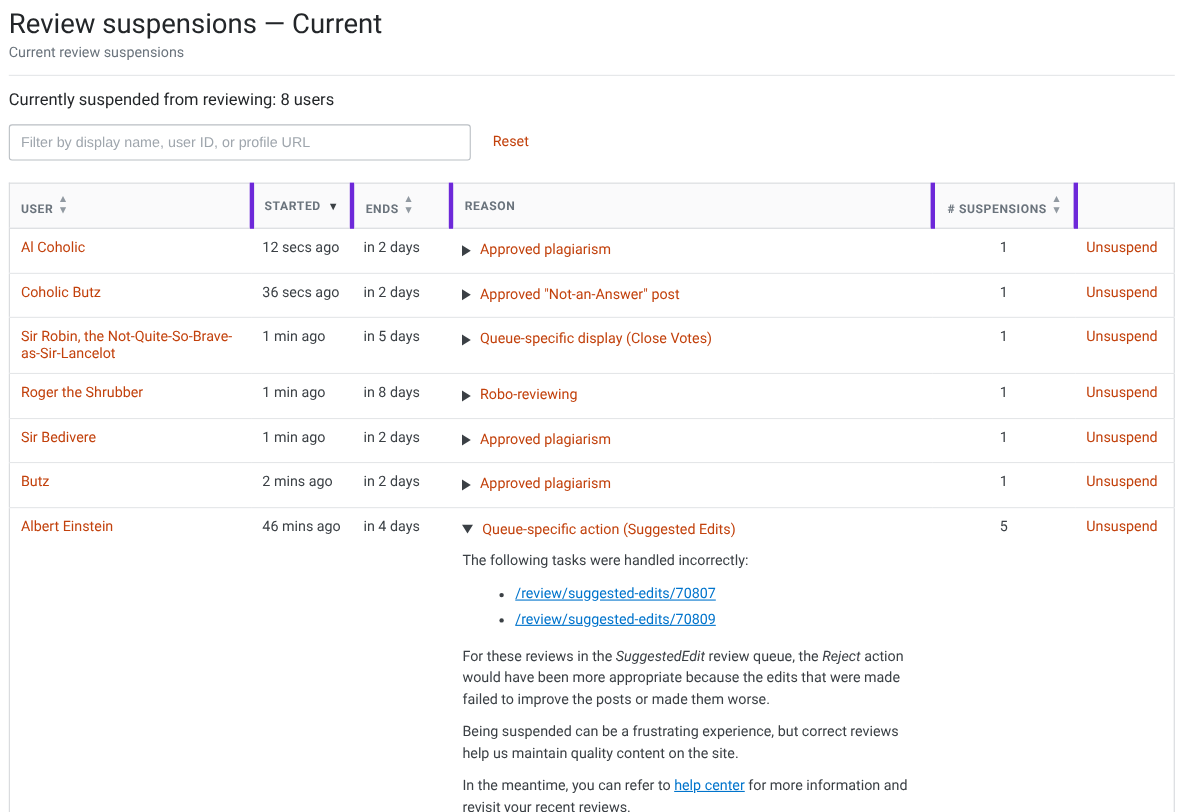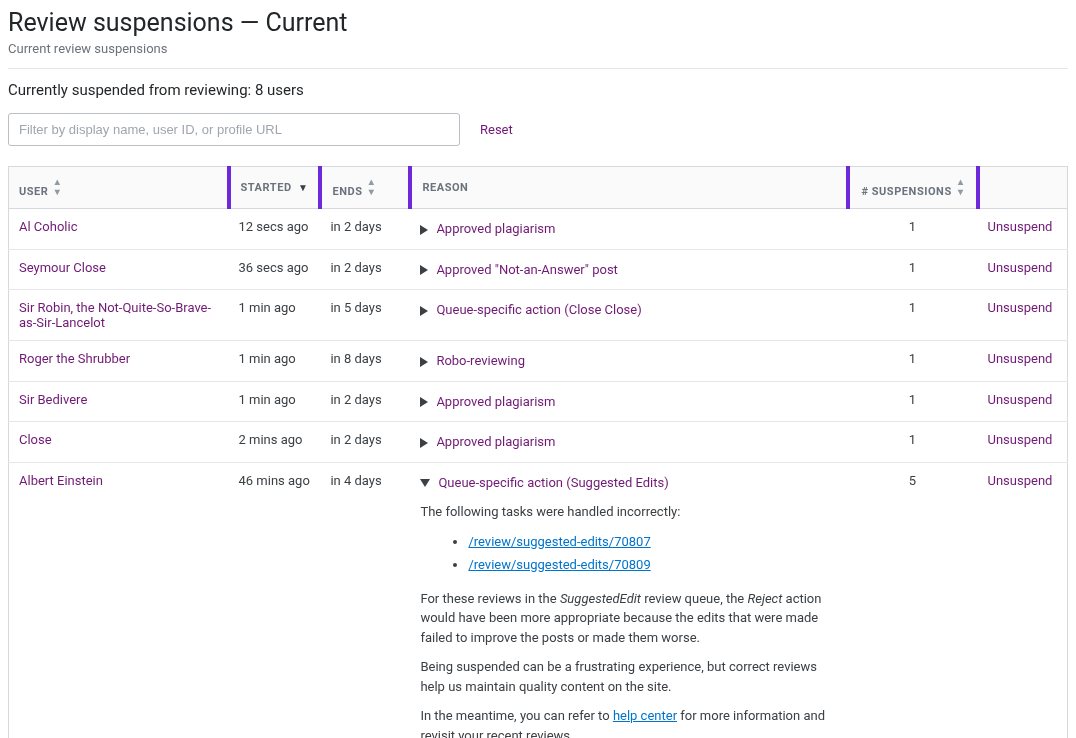--- a/index.html
+++ b/index.html
@@ -51,29 +51,29 @@
     margin: 8px 0 14px 0;
     color: #232629;
   }
   .filter-row {
     display: flex;
     align-items: center;
     gap: 20px;
     margin-bottom: 20px;
   }
   .filter-input {
-    width: 452px;
+    width: 420px;
     padding: 8px 10px;
     border: 1px solid #babfc4;
     border-radius: 3px;
     font-size: 13px;
     color: #3b4045;
   }
   .filter-input::placeholder { color: #9fa6ad; }
-  .link { color: #701a75; cursor: pointer; }
+  .link { color: #c2410c; cursor: pointer; }
   table {
     border-collapse: collapse;
     width: 100%;
     border: 1px solid #d6d9dc;
   }
   th {
     background: #fafafb;
     text-align: left;
     font-size: 11px;
     font-weight: 700;
@@ -172,53 +172,53 @@
   <tbody id="tbody">
       <tr>
         <td class="col-user"><span class="link">Al Coholic</span></td>
         <td class="col-started">12 secs ago</td>
         <td class="col-ends">in 2 days</td>
         <td class="reason-cell"><span class="triangle right"></span><span class="link">Approved plagiarism</span></td>
         <td class="col-susp center">1</td>
         <td class="col-action"><span class="link">Unsuspend</span></td>
       </tr>
       <tr>
-        <td class="col-user"><span class="link">Seymour Close</span></td>
+        <td class="col-user"><span class="link">Coholic Butz</span></td>
         <td class="col-started">36 secs ago</td>
         <td class="col-ends">in 2 days</td>
         <td class="reason-cell"><span class="triangle right"></span><span class="link">Approved "Not-an-Answer" post</span></td>
         <td class="col-susp center">1</td>
         <td class="col-action"><span class="link">Unsuspend</span></td>
       </tr>
       <tr>
         <td class="col-user"><span class="link">Sir Robin, the Not-Quite-So-Brave-as-Sir-Lancelot</span></td>
         <td class="col-started">1 min ago</td>
         <td class="col-ends">in 5 days</td>
-        <td class="reason-cell"><span class="triangle right"></span><span class="link">Queue-specific action (Close Close)</span></td>
+        <td class="reason-cell"><span class="triangle right"></span><span class="link">Queue-specific display (Close Votes)</span></td>
         <td class="col-susp center">1</td>
         <td class="col-action"><span class="link">Unsuspend</span></td>
       </tr>
       <tr>
         <td class="col-user"><span class="link">Roger the Shrubber</span></td>
         <td class="col-started">1 min ago</td>
         <td class="col-ends">in 8 days</td>
         <td class="reason-cell"><span class="triangle right"></span><span class="link">Robo-reviewing</span></td>
         <td class="col-susp center">1</td>
         <td class="col-action"><span class="link">Unsuspend</span></td>
       </tr>
       <tr>
         <td class="col-user"><span class="link">Sir Bedivere</span></td>
         <td class="col-started">1 min ago</td>
         <td class="col-ends">in 2 days</td>
         <td class="reason-cell"><span class="triangle right"></span><span class="link">Approved plagiarism</span></td>
         <td class="col-susp center">1</td>
         <td class="col-action"><span class="link">Unsuspend</span></td>
       </tr>
       <tr>
-        <td class="col-user"><span class="link">Close</span></td>
+        <td class="col-user"><span class="link">Butz</span></td>
         <td class="col-started">2 mins ago</td>
         <td class="col-ends">in 2 days</td>
         <td class="reason-cell"><span class="triangle right"></span><span class="link">Approved plagiarism</span></td>
         <td class="col-susp center">1</td>
         <td class="col-action"><span class="link">Unsuspend</span></td>
       </tr>
       <tr>
         <td class="col-user"><span class="link">Albert Einstein</span></td>
         <td class="col-started">46 mins ago</td>
         <td class="col-ends">in 4 days</td>

